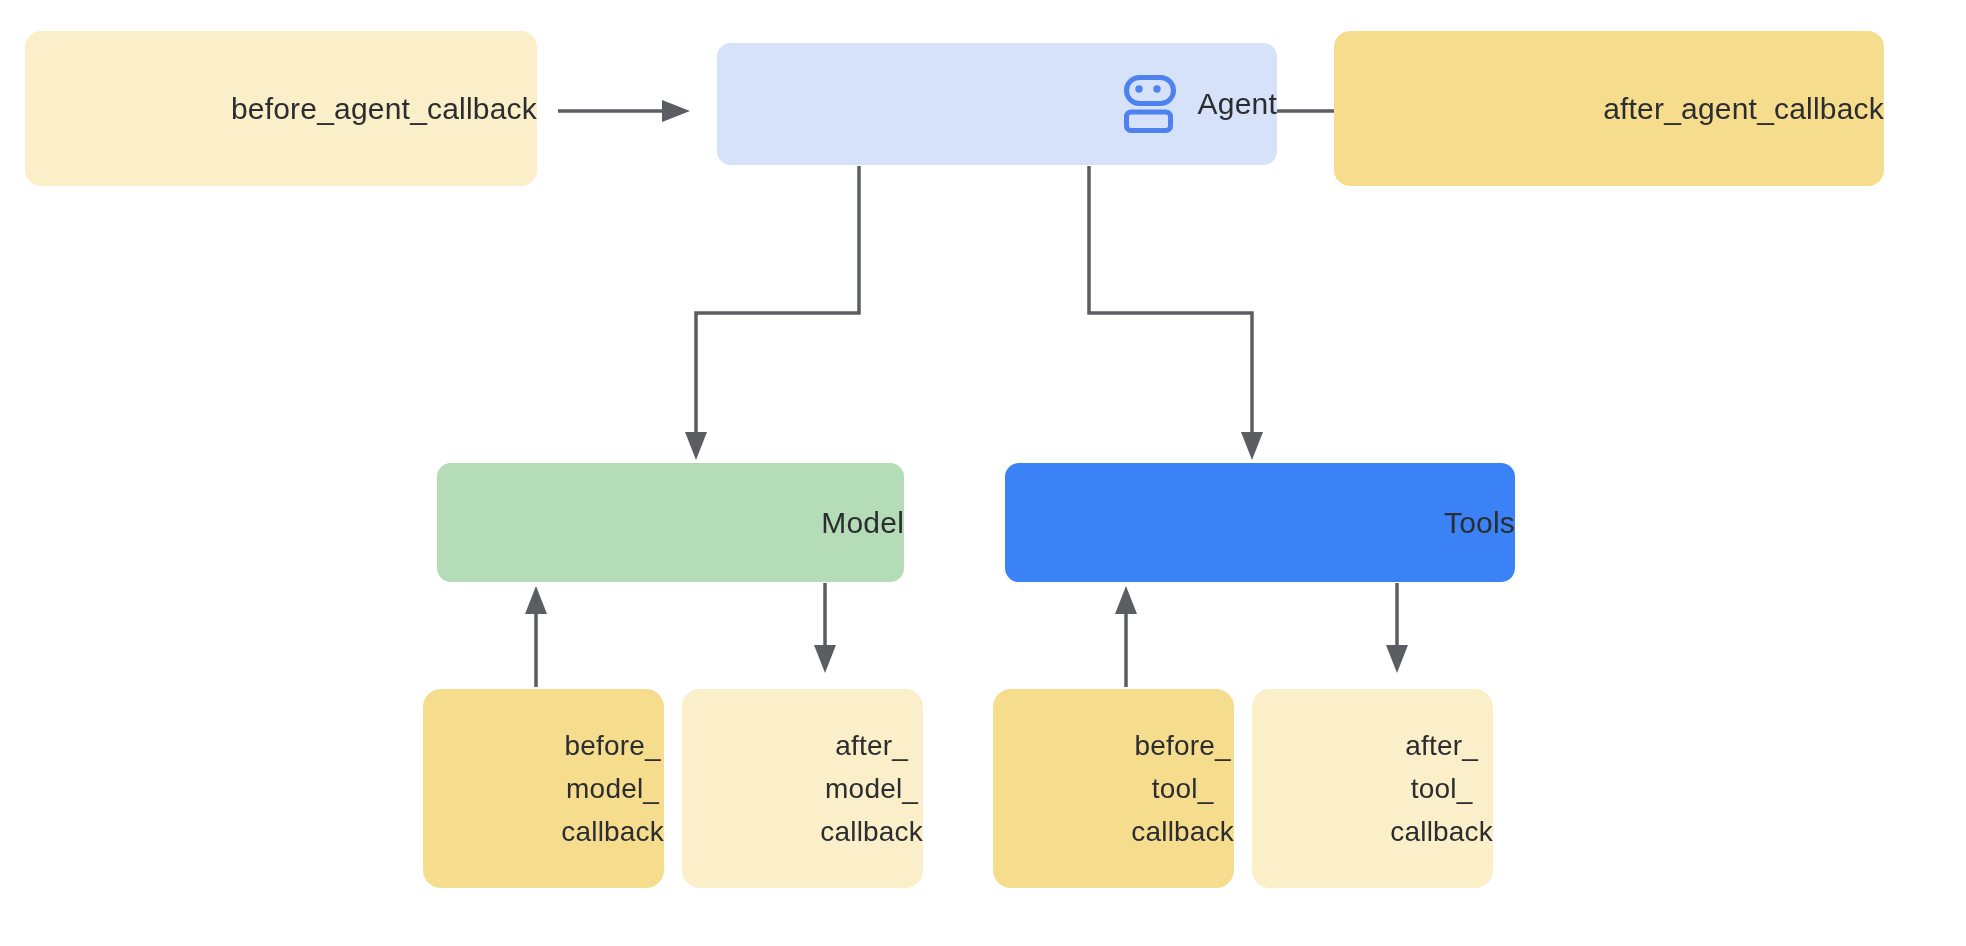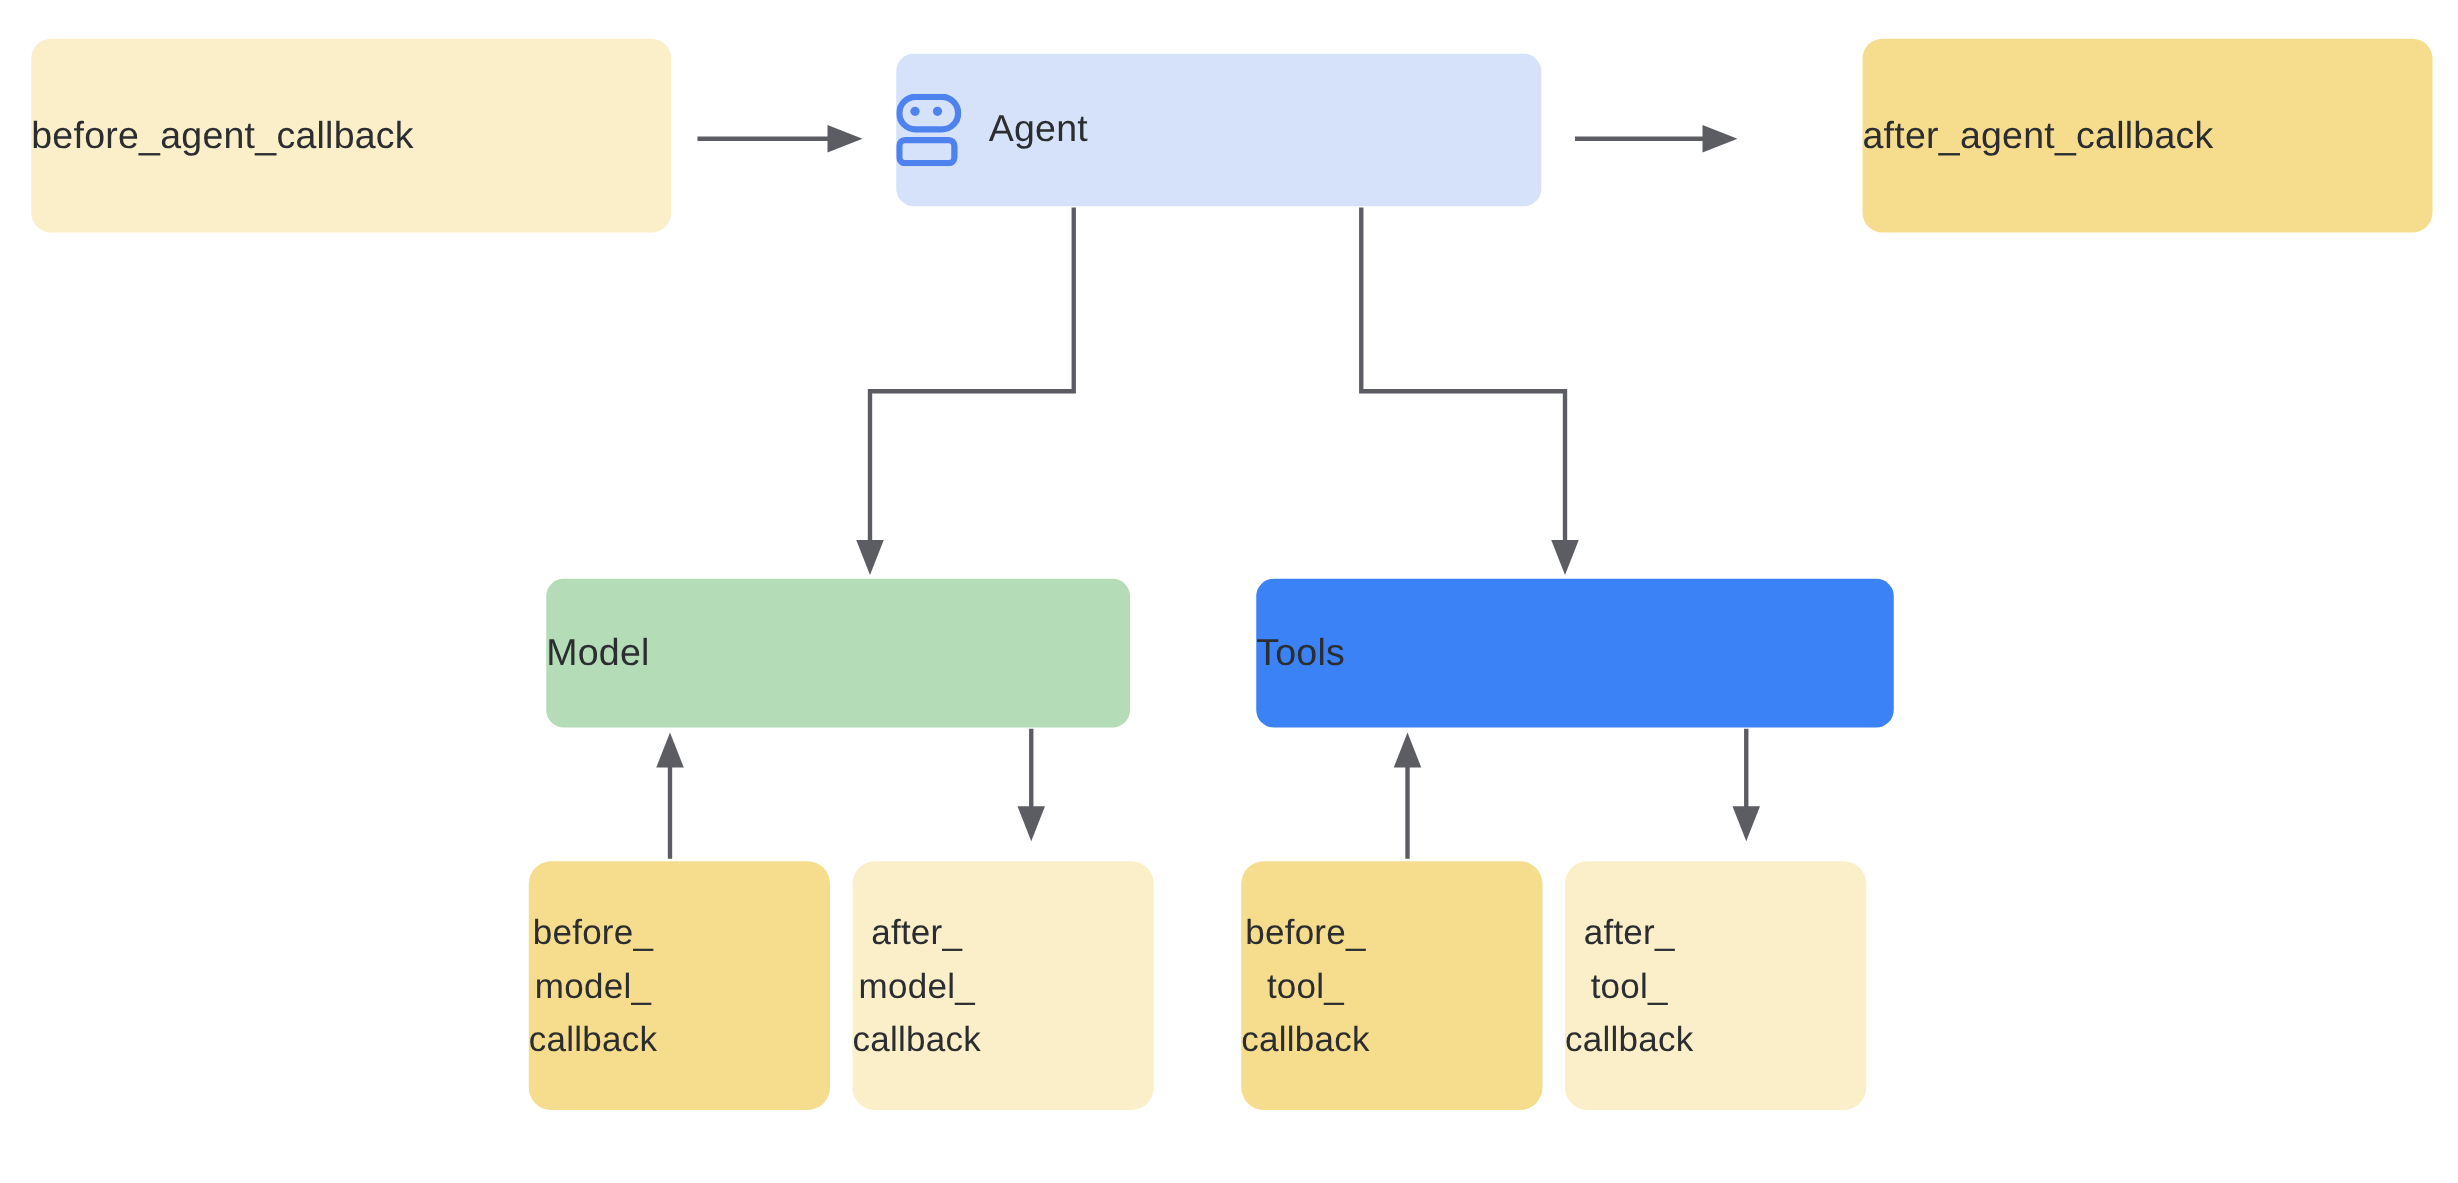--- a/index.html
+++ b/index.html
@@ -13,30 +13,30 @@
     width:1966px;height:946px;
     background:#ffffff;
     font-family:"Liberation Sans", sans-serif;
     color:var(--text-color);
     overflow:hidden;
   }
   .node{
     position:absolute;
     display:flex;
     align-items:center;
-    justify-content:flex-start;
+    justify-content:flex-end;
     text-align:center;
     border-radius:16px;
     font-size:30px;
     letter-spacing:0.2px;
   }
   .node .label{white-space:pre-line;}
   .node.mid{border-radius:14px;}
   .node.small{font-size:28px;line-height:43px;border-radius:18px;}
-  .node.agent{border-radius:14px;gap:22px;}
+  .node.agent{border-radius:14px;gap:22px;padding-left:44px;}
   .robot-icon .stroke{
     fill:none;
     stroke:var(--icon-color);
     stroke-width:5;
   }
   .robot-icon .dot{fill:var(--icon-color);}
   svg.edges{
     position:absolute;left:0;top:0;width:1966px;height:946px;
     pointer-events:none;
   }
@@ -94,21 +94,21 @@
   <div class="node agent" style="left: 717px; top: 43px; width: 516px; height: 122px; background-color: rgb(214, 226, 250);">
     <svg class="robot-icon" width="52" height="58" viewBox="0 0 52 58">
       <rect class="stroke" x="2.5" y="2.5" width="47" height="26" rx="13"></rect>
       <circle class="dot" cx="15" cy="14" r="3.7"></circle>
       <circle class="dot" cx="33" cy="14" r="3.7"></circle>
       <rect class="stroke" x="2.5" y="37" width="44" height="18.5" rx="4.5"></rect>
     </svg>
     <span class="label">Agent</span>
   </div>
 
-  <div class="node" style="left: 1490px; top: 31px; width: 456px; height: 155px; background-color: rgb(246, 221, 142);">
+  <div class="node" style="left: 1334px; top: 31px; width: 510px; height: 155px; background-color: rgb(246, 221, 142); padding-left: 40px;">
     <span class="label">after_agent_callback</span>
   </div>
 
   <div class="node mid" style="left: 437px; top: 463px; width: 467px; height: 119px; background-color: rgb(180, 220, 183);">
     <span class="label">Model</span>
   </div>
 
   <div class="node mid" style="left: 1005px; top: 463px; width: 510px; height: 119px; background-color: #3b82f6;">
     <span class="label">Tools</span>
   </div>

